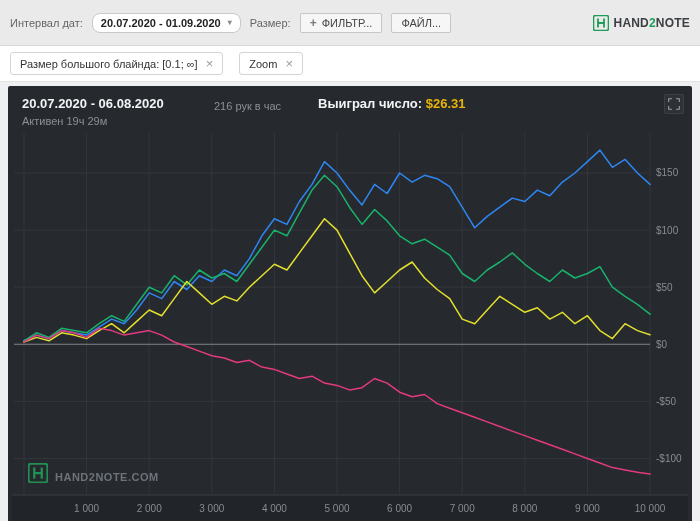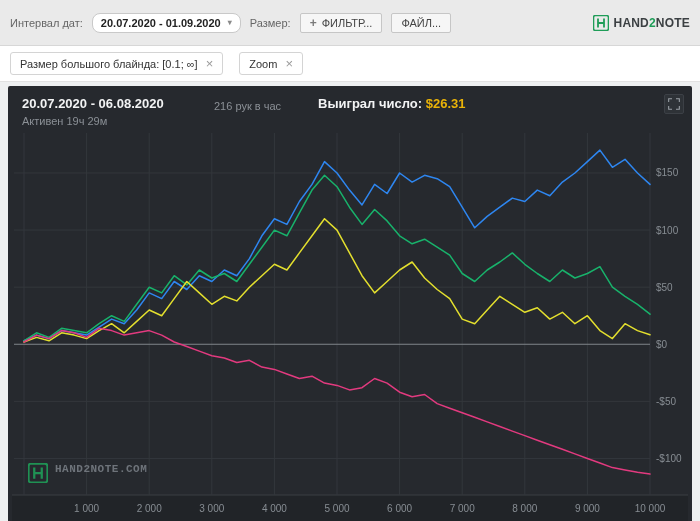--- a/index.html
+++ b/index.html
@@ -60,21 +60,21 @@
   .graylab { color:#9aa0a6; font-weight:normal; }
   .expand-btn {
     position:absolute; top:8px; right:8px; width:20px; height:20px;
     display:flex; align-items:center; justify-content:center;
     background:#2e3237; border:1px solid #3c4046; border-radius:2px; cursor:pointer;
   }
   .chartwrap { flex:1; position:relative; padding:2px 4px 0; }
   svg text { font-family:"Liberation Sans", sans-serif; }
   .watermark {
     position:absolute; left:20px; bottom:38px;
-    display:flex; align-items:flex-start; gap:7px; opacity:.9;font-family:Liberation Mono, monospace;
+    display:flex; align-items:flex-end; gap:7px; opacity:.9;
   }
   .wm-text { color:#767c83; font-weight:bold; font-size:11px; letter-spacing:.5px; }
 </style>
 </head>
 <body>
 
 <div class="topbar">
   <span class="lbl">Интервал дат:</span>
   <div class="date-btn">
     <span>20.07.2020 - 01.09.2020</span>

